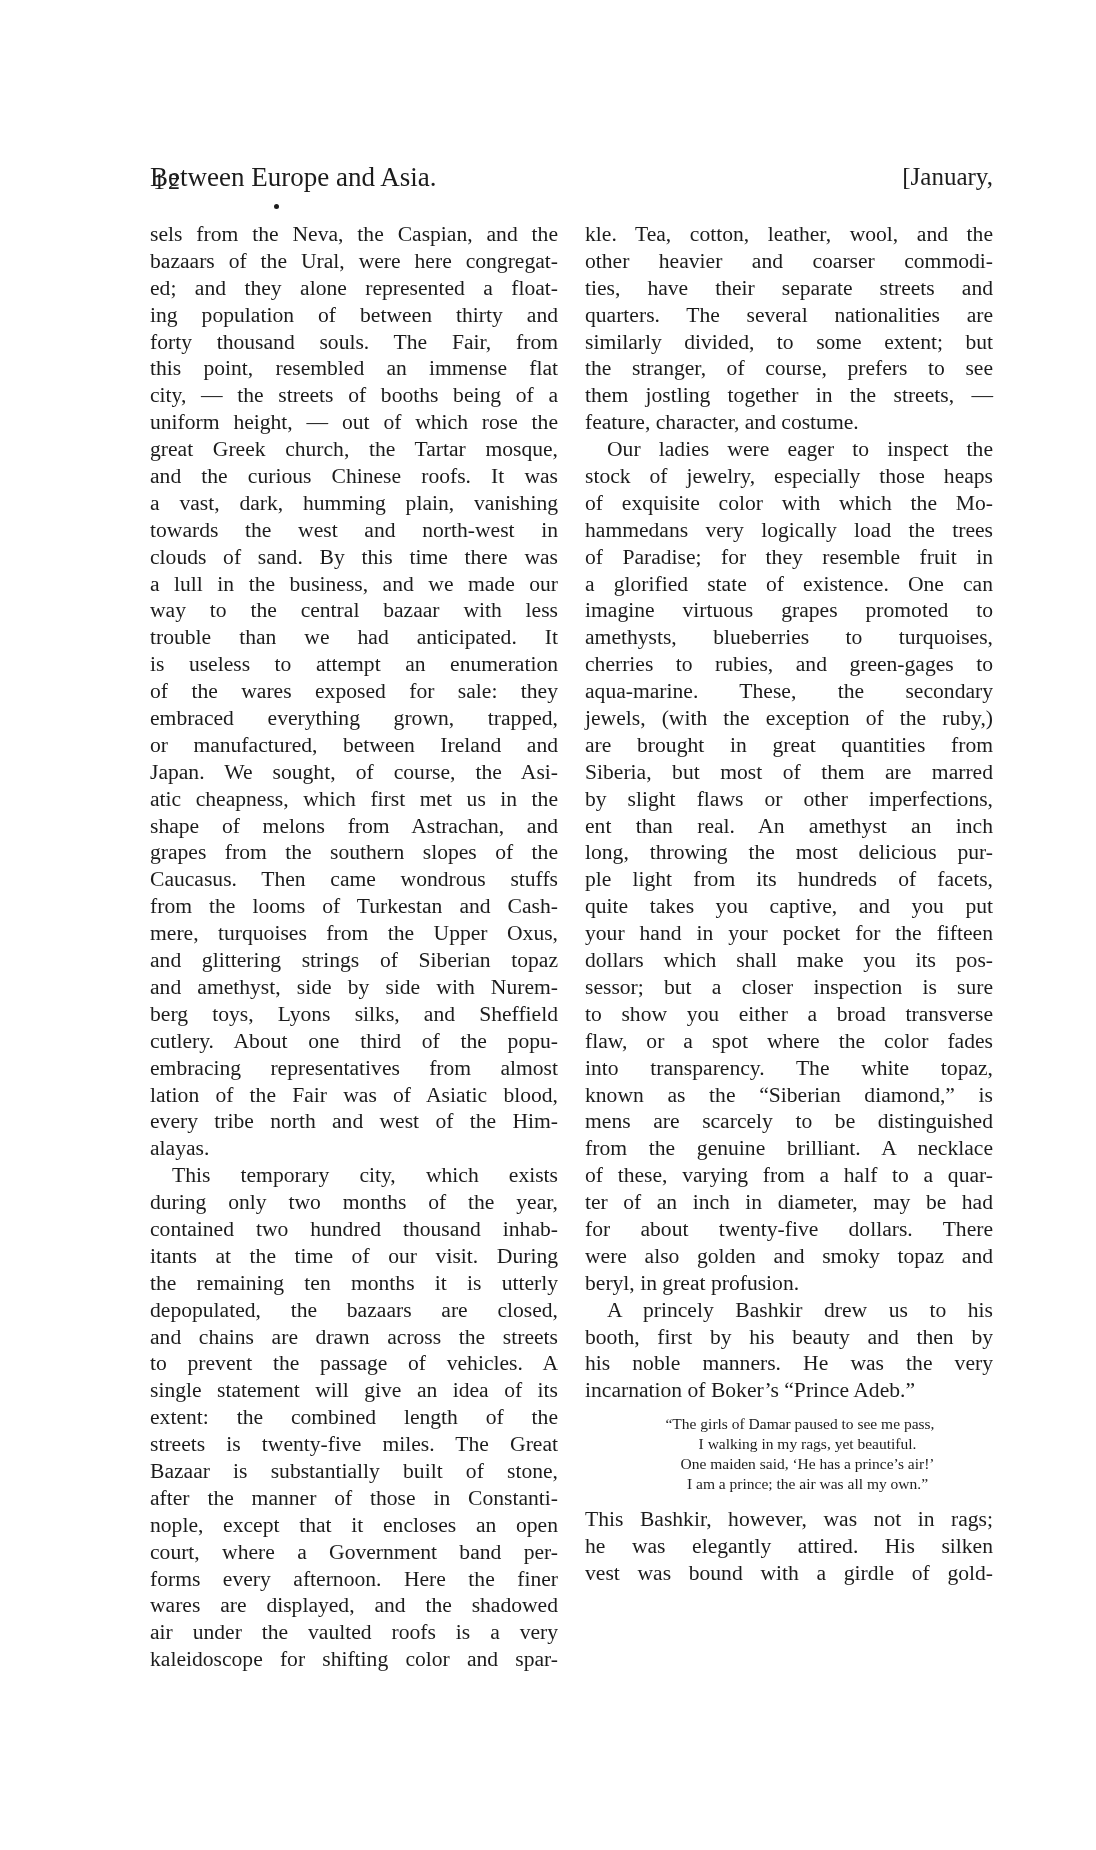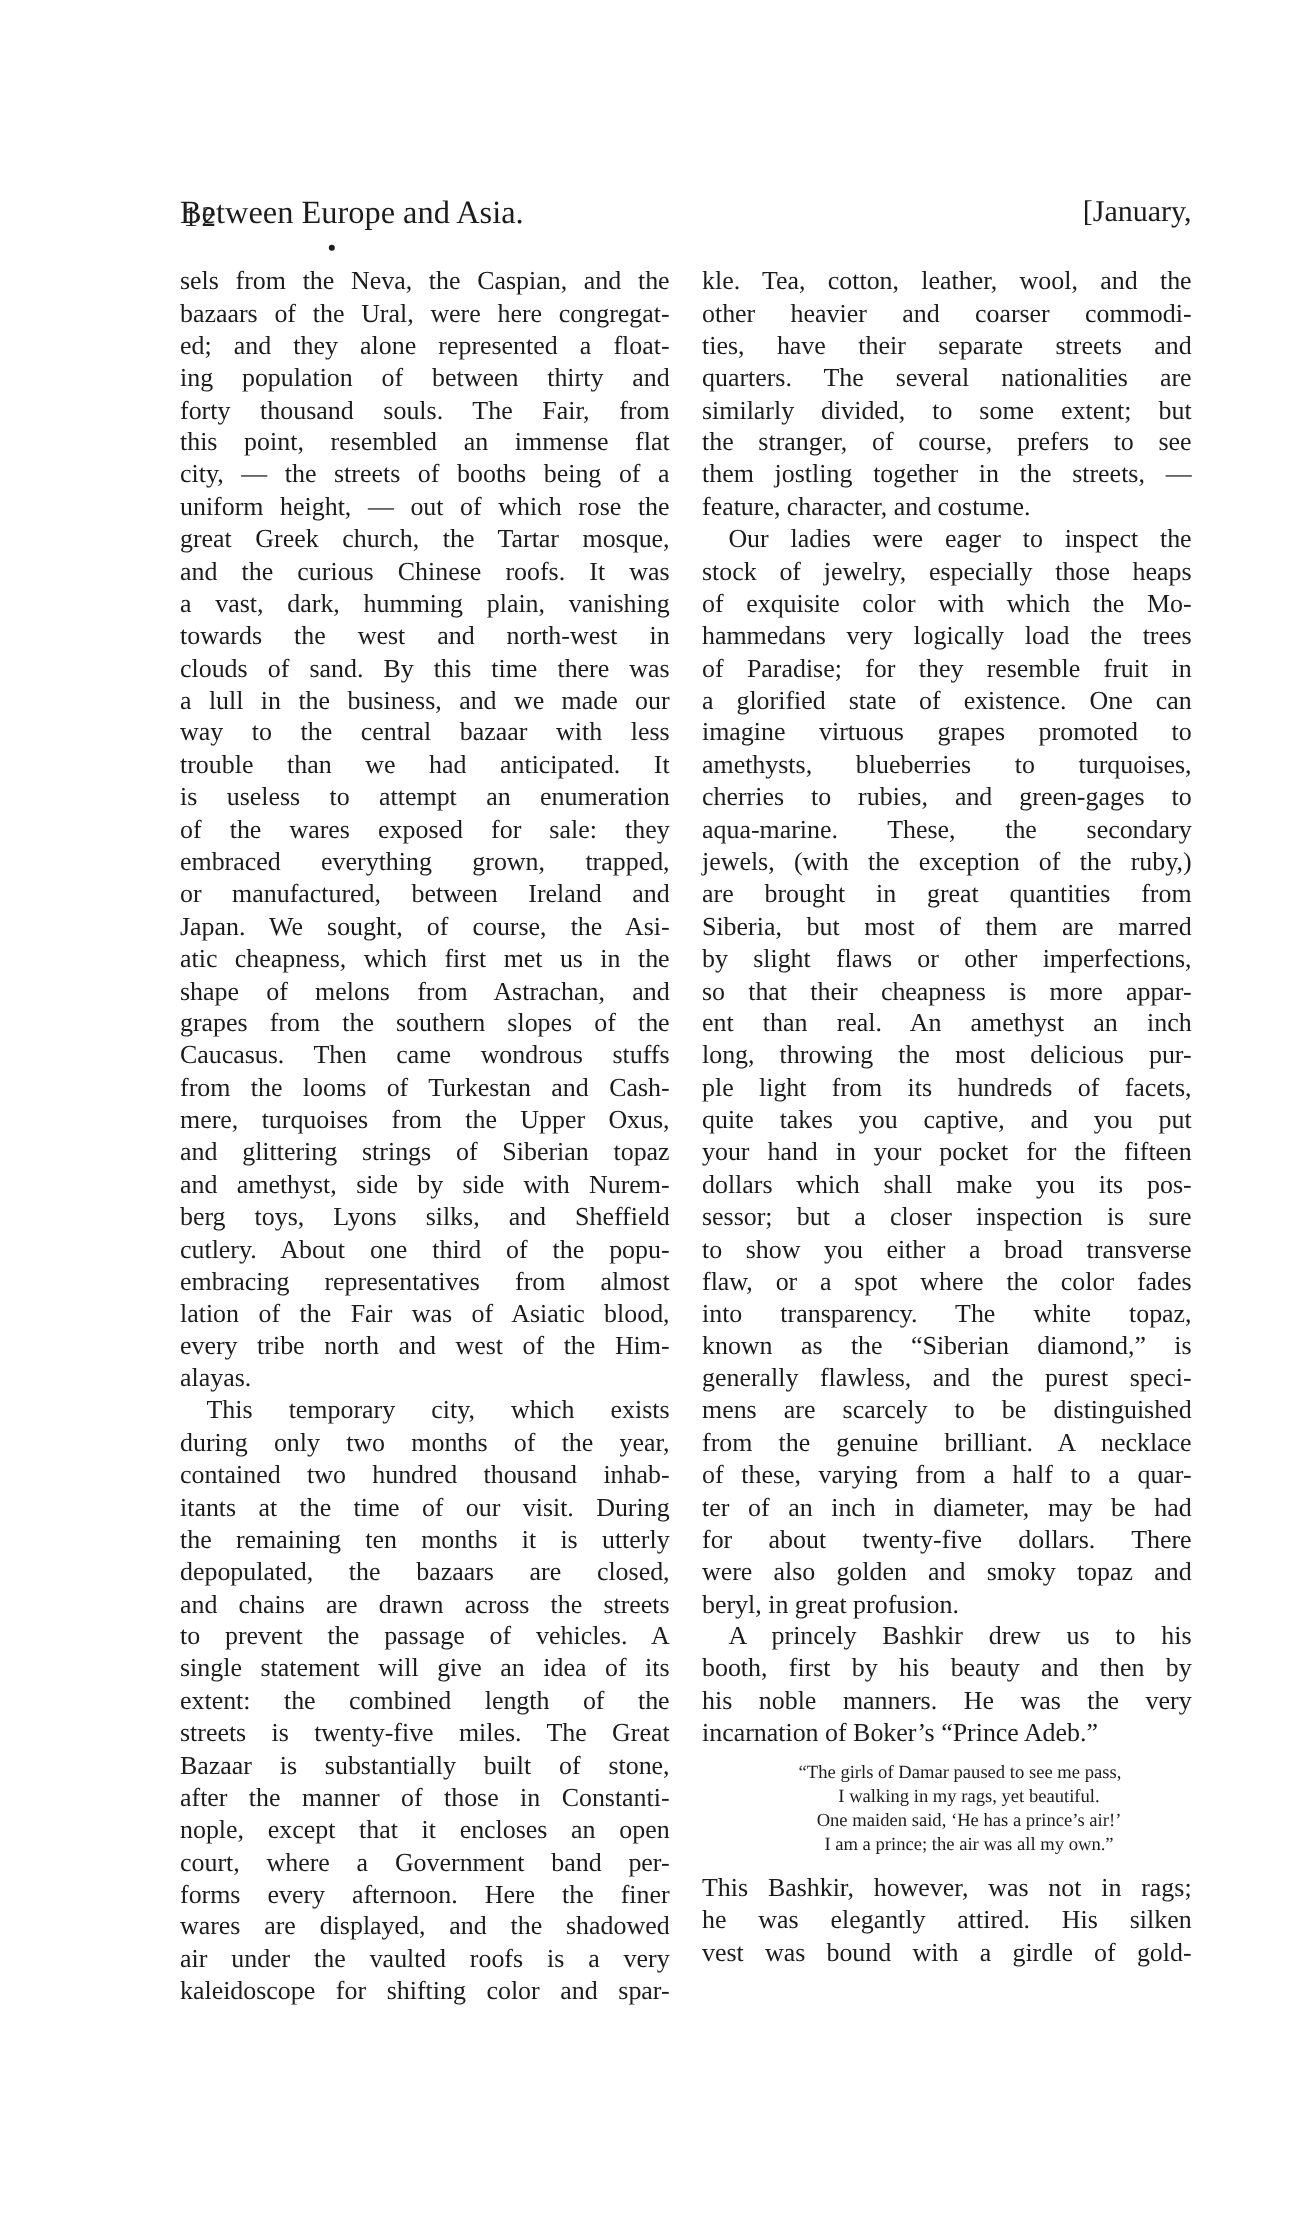--- a/index.html
+++ b/index.html
@@ -120,33 +120,31 @@
       <span class="line">of Paradise; for they resemble fruit in</span>
       <span class="line">a glorified state of existence.  One can</span>
       <span class="line">imagine virtuous grapes promoted to</span>
       <span class="line">amethysts, blueberries to turquoises,</span>
       <span class="line">cherries to rubies, and green-gages to</span>
       <span class="line">aqua-marine.  These, the secondary</span>
       <span class="line">jewels, (with the exception of the ruby,)</span>
       <span class="line">are brought in great quantities from</span>
       <span class="line">Siberia, but most of them are marred</span>
       <span class="line">by slight flaws or other imperfections,</span>
-      <span class="line">so that their cheapness is more appar-</span>
       <span class="line">ent than real.  An amethyst an inch</span>
       <span class="line">long, throwing the most delicious pur-</span>
       <span class="line">ple light from its hundreds of facets,</span>
       <span class="line">quite takes you captive, and you put</span>
       <span class="line">your hand in your pocket for the fifteen</span>
       <span class="line">dollars which shall make you its pos-</span>
       <span class="line">sessor; but a closer inspection is sure</span>
       <span class="line">to show you either a broad transverse</span>
       <span class="line">flaw, or a spot where the color fades</span>
       <span class="line">into transparency.  The white topaz,</span>
       <span class="line">known as the “Siberian diamond,” is</span>
-      <span class="line">generally flawless, and the purest speci-</span>
       <span class="line">mens are scarcely to be distinguished</span>
       <span class="line">from the genuine brilliant.  A necklace</span>
       <span class="line">of these, varying from a half to a quar-</span>
       <span class="line">ter of an inch in diameter, may be had</span>
       <span class="line">for about twenty-five dollars.  There</span>
       <span class="line">were also golden and smoky topaz and</span>
       <span class="line last">beryl, in great profusion.</span>
       <span class="line indent">A princely Bashkir drew us to his</span>
       <span class="line">booth, first by his beauty and then by</span>
       <span class="line">his noble manners.  He was the very</span>

